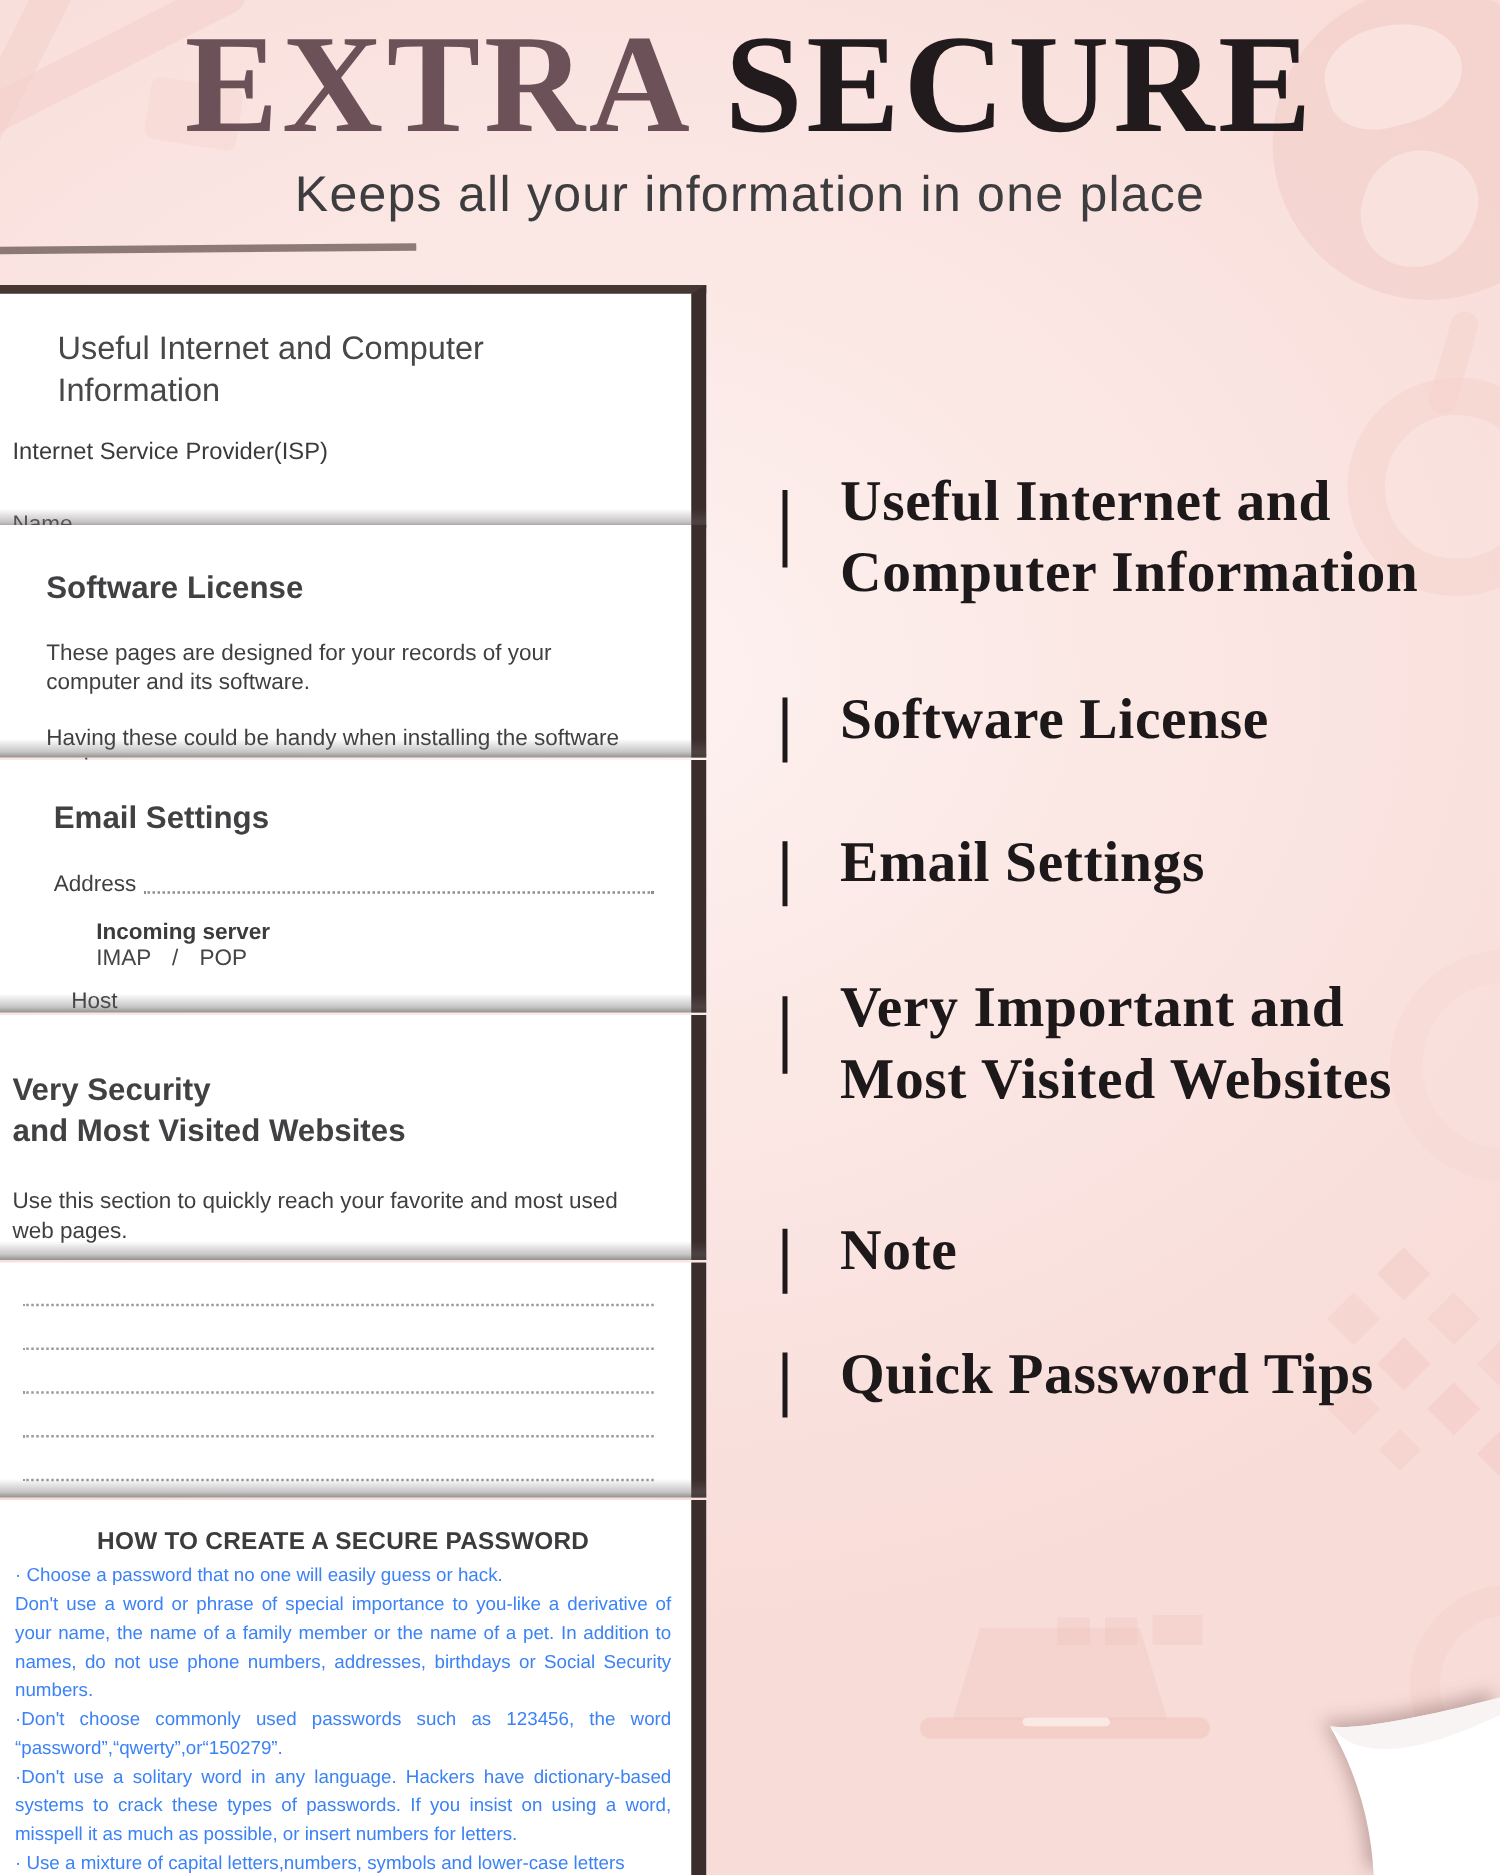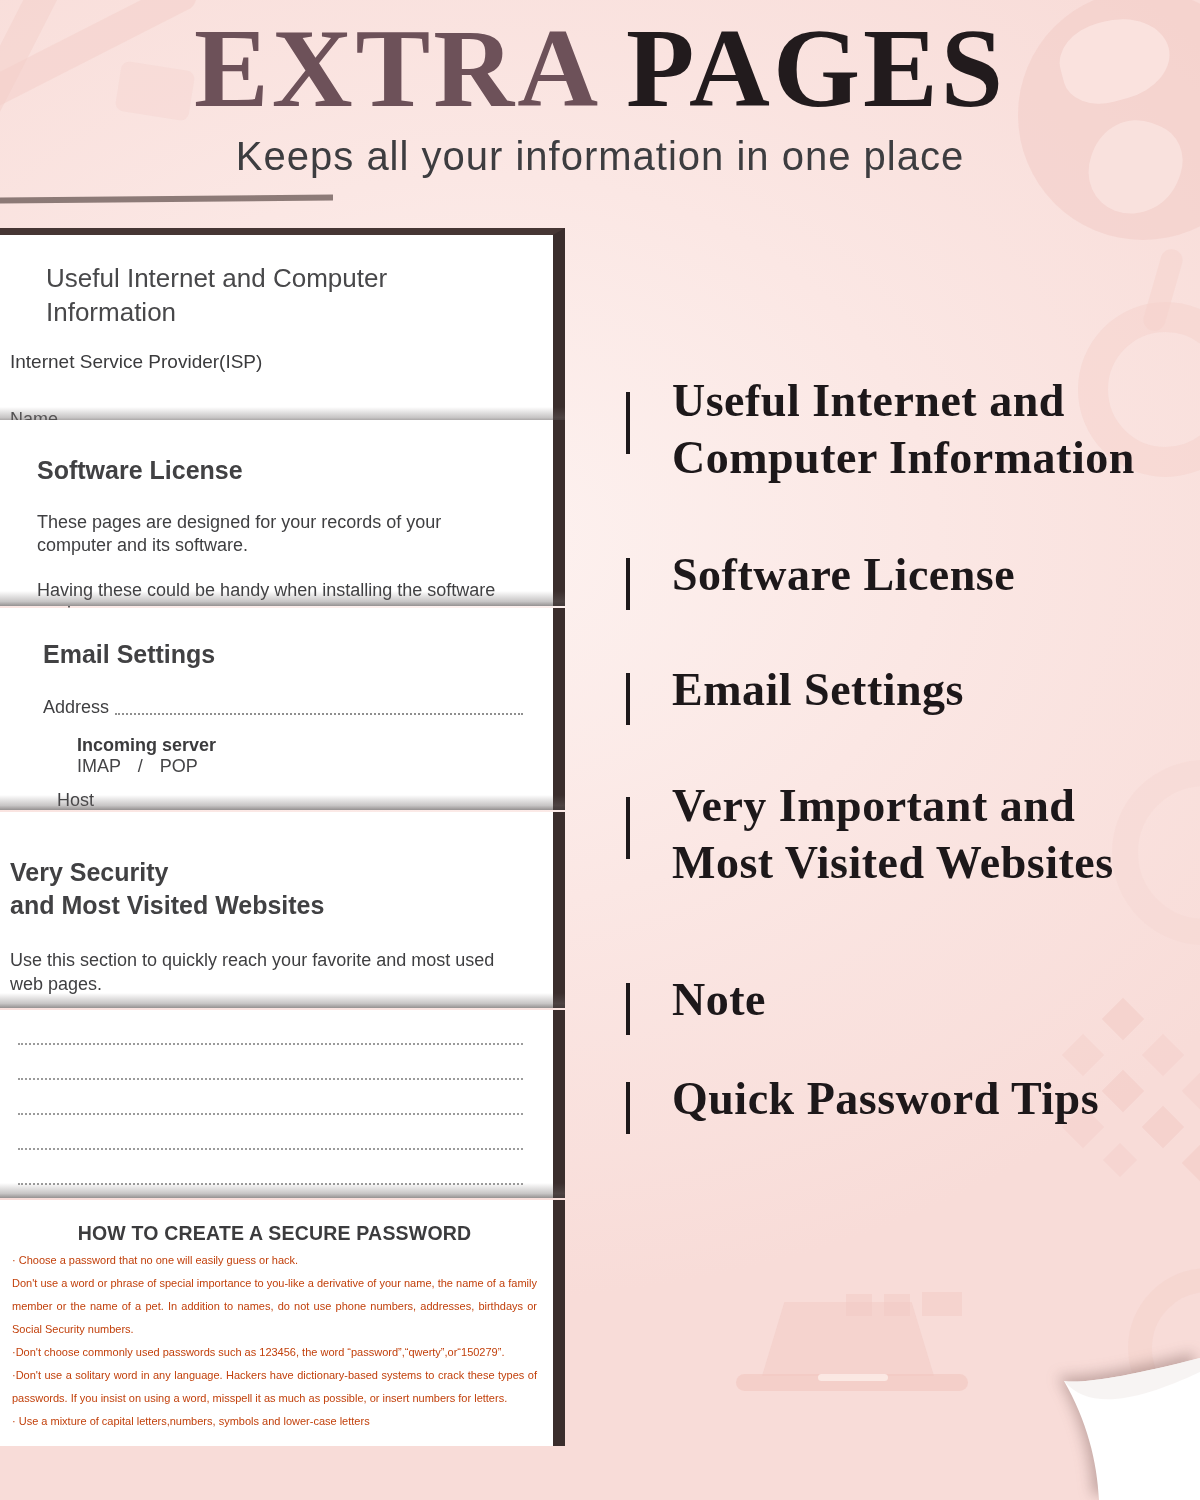--- a/index.html
+++ b/index.html
@@ -40,42 +40,42 @@
   .card{position:absolute;left:0;width:565px;background:#ffffff;box-sizing:border-box;
     border-right:12px solid #3a2d2c;color:#3f3f41;}
   .card::after{content:"";position:absolute;left:0;right:-12px;bottom:0;height:15px;
     background:linear-gradient(to bottom, rgba(130,124,124,0) 0%, rgba(108,102,102,0.38) 70%, rgba(72,66,66,0.58) 100%);}
   .card.noband::after{display:none;}
   .card1{top:228px;height:194px;z-index:1;border-top:7px solid #463634;padding:26px 20px 0 10px;}
   .card2{top:420px;height:186px;z-index:2;padding:34px 20px 0 37px;}
   .card3{top:608px;height:202px;z-index:3;padding:30px 28px 0 43px;}
   .card4{top:812px;height:196px;z-index:4;padding:44px 20px 0 10px;}
   .card5{top:1010px;height:188px;z-index:5;padding:0 0 0 18px;}
-  .card6{top:1200px;height:246px;z-index:6;padding:20px 16px 0 12px;}
+  .card6{top:1200px;height:300px;z-index:6;padding:20px 16px 0 12px;}
 
   .h-light{font-size:26px;line-height:34px;font-weight:400;color:#48484a;margin-left:36px;}
   .h-bold{font-size:25px;line-height:33px;font-weight:700;color:#414143;}
   .card1 .isp{margin-top:22px;font-weight:400;font-size:19px;color:#3b3b3d;}
   .card1 .cutfield{position:absolute;left:10px;top:174px;font-size:18px;color:#4a4a4c;}
   .card2 .p1{margin:24px 0 0 0;font-size:18px;line-height:23px;width:447px;}
   .card2 .p2{margin:22px 0 0 0;font-size:18px;line-height:23px;width:500px;}
   .row{display:flex;align-items:baseline;font-size:18px;}
   .dotfill{border-bottom:2px dotted #8f8f8f;height:14px;align-self:flex-end;margin:0 2px 3px 6px;}
   .grow{flex:1;}
   .w170{width:170px;flex:none;}
   .card3 .r-address{margin-top:26px;}
   .card3 .r-incoming{margin-top:17px;flex-direction:column;}
   .card3 .r-hostport{margin-top:13px;flex-direction:column;}
   .bold{font-weight:700;color:#3b3b3d;}
   .opts{margin-left:34px;word-spacing:12px;color:#454547;}
   .ml12{margin-left:14px;}
   .card4 .p{margin:26px 0 0 0;font-size:18px;line-height:24px;width:492px;}
   .wline{height:33px;border-bottom:2px dotted #9b9b9b;margin-right:30px;}
   .card6 h4{margin:2px 0 4px 0;text-align:center;font-size:19.5px;letter-spacing:0.2px;color:#3c3c3e;}
-  .card6 p{margin:0;font-size:11px;line-height:23px;color:#c2410c;}
+  .card6 p{margin:0;font-size:15px;line-height:23px;color:#3b82f6;}
   .just{text-align:justify;}
 
   
   .menu-item{position:absolute;left:626px;display:flex;z-index:3;}
   .menu-bar{width:4px;background:#1d181a;margin-right:42px;flex:none;}
   .bar-one{height:52px;margin-top:12px;}
   .bar-two{height:62px;margin-top:20px;}
   .menu-text{font-family:"Liberation Serif", serif;font-weight:600;font-size:46px;line-height:57px;color:#1d181a;letter-spacing:0.5px;white-space:nowrap;}
   .mi1{top:372px;} .mi2{top:546px;} .mi3{top:661px;} .mi4{top:777px;} .mi5{top:971px;} .mi6{top:1070px;}
 
@@ -107,21 +107,21 @@
   <div class="motif dm" style="left:1188px;top:1148px;"></div>
   <div class="motif dm" style="left:1108px;top:1148px;width:24px;height:24px;"></div>
   <div class="motif sq" style="left:846px;top:1294px;width:26px;height:22px;"></div>
   <div class="motif sq" style="left:884px;top:1294px;width:26px;height:22px;"></div>
   <div class="motif sq" style="left:922px;top:1292px;width:40px;height:24px;"></div>
   <div class="motif lap-screen"></div>
   <div class="motif lap-base"></div>
   <div class="motif lap-notch"></div>
   <div class="motif edgeline"></div>
 
-  <div class="title"><span style="color:#6d5159;">EXTRA</span><span style="color:#221b1d;"> PAGES</span></div>
+  <div class="title"><span style="color:#6d5159;">EXTRA</span><span style="color:#221b1d;"> SECURE</span></div>
   <div class="subtitle">Keeps all your information in one place</div>
 
   <div class="card card1">
     <div class="h-light">
       <div>Useful Internet and Computer</div>
       <div>Information</div>
     </div>
     <div class="isp">Internet Service Provider(ISP)</div>
     <div class="cutfield">Name</div>
   </div>

